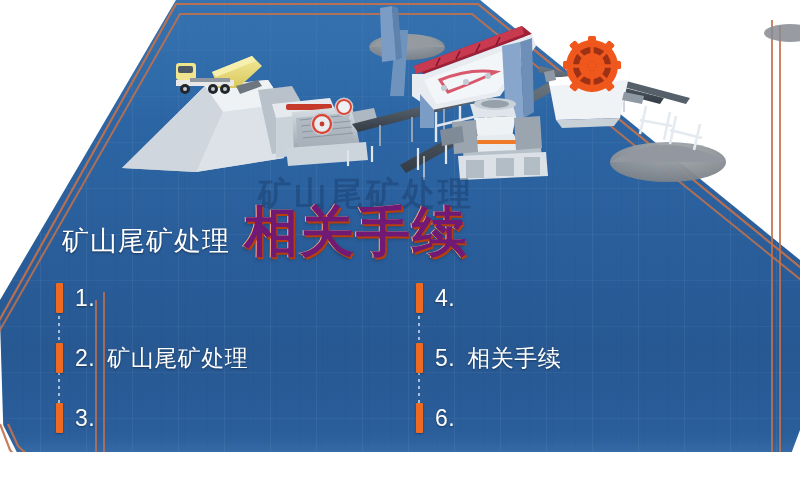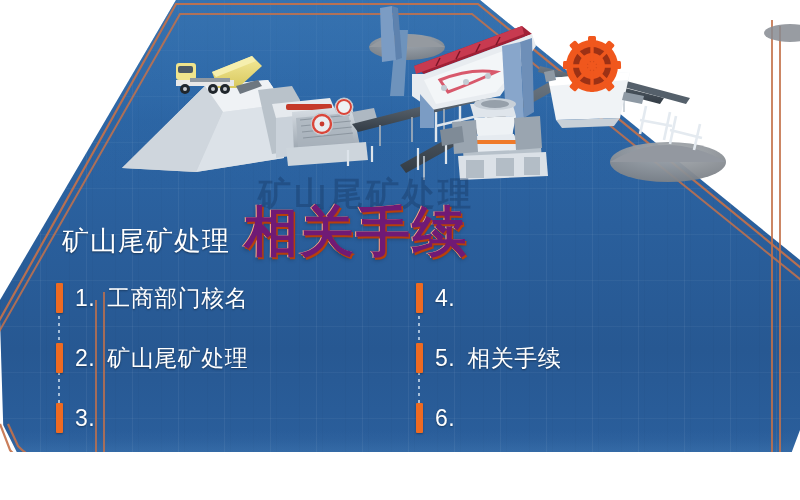--- a/index.html
+++ b/index.html
@@ -376,21 +376,20 @@
   </div>
 
   <div class="lists">
 
     <div class="col left">
       <div class="dotline"></div>
 
       <div class="item">
         <span class="bullet"></span>
         <span class="itext">1.</span>
-        <span class="itext">工商部门核名</span>
       </div>
 
       <div class="item">
         <span class="bullet"></span>
         <span class="itext">2.</span>
         <span class="itext">矿山尾矿处理</span>
       </div>
 
       <div class="item">
         <span class="bullet"></span>

